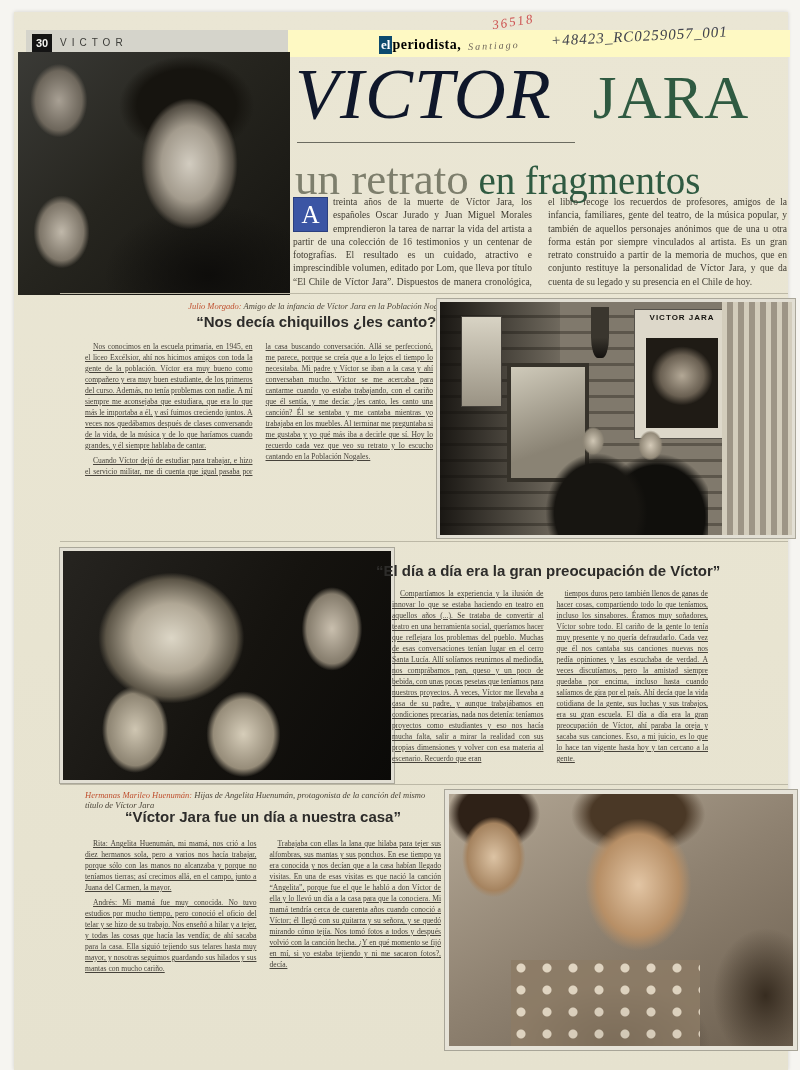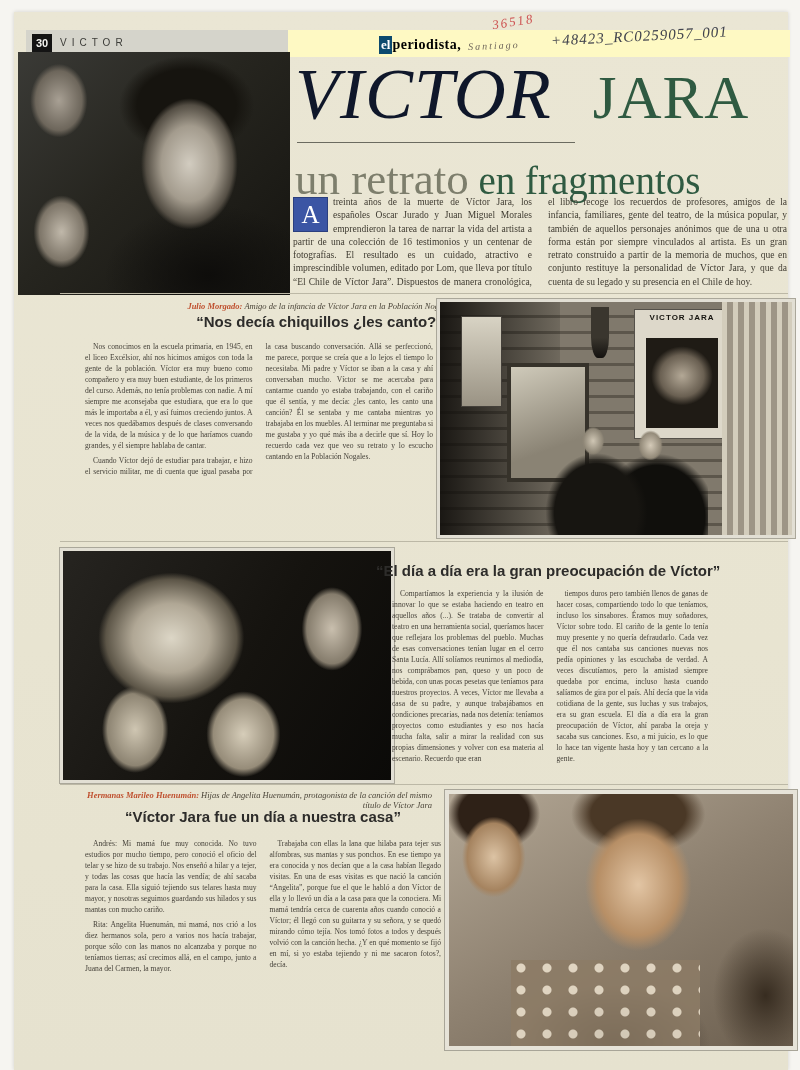--- a/index.html
+++ b/index.html
@@ -52,25 +52,25 @@
   
   .intro{position:absolute;left:293px;top:196px;width:494px;height:98px;
          column-count:2;column-gap:16px;
          font-size:9.5px;line-height:1.4;text-align:justify;color:#3e3a30;}
   .dropcap{float:left;width:33px;height:33px;margin:1px 5px 0 0;background:#3b55a4;color:#fff;
            font-size:25px;display:flex;align-items:center;justify-content:center;
            border:1px solid #2b3f7e;}
   .rule{position:absolute;left:60px;width:728px;height:1px;background:#bcb8a6;}
   
   .byline{font-size:8.5px;font-style:italic;color:#4a4438;}
-  .byline .bname{color:#bf4f2e;font-weight:bold;}
+  .byline .bname{color:#bf4f2e;font-weight:normal;}
   .quote{font-family:"Liberation Sans",sans-serif;font-weight:bold;font-size:15px;color:#2d2c2a;}
   .bodytext{font-size:7.6px;line-height:1.45;text-align:justify;color:#46423a;
             column-count:2;column-gap:13px;}
-  .bodytext p{margin:0 0 4px 0;text-indent:8px;}
+  .bodytext p{margin:0 0 4px 0;text-indent:8px;text-decoration:underline;}
   
   .photo1{position:absolute;left:437px;top:299px;width:352px;height:233px;
           border:3px solid #e2dfd4;outline:1px solid #aaa79a;background:#a3a3a3;overflow:hidden;}
   .p1-wall{position:absolute;inset:0;
      background:repeating-linear-gradient(180deg,#80796c 0 13px,#5c564b 13px 16px);}
   .p1-dark{position:absolute;left:0;top:0;width:34%;height:100%;
      background:linear-gradient(90deg,rgba(15,13,10,.9),rgba(15,13,10,.15));}
   .p1-mirror{position:absolute;left:19%;top:26%;width:21%;height:48%;
      background:linear-gradient(160deg,#cfcaba,#8a8374 70%);border:4px solid #36322a;}
   .p1-smallposter{position:absolute;left:6%;top:6%;width:11%;height:38%;
@@ -181,25 +181,25 @@
 
   <div class="photo2"></div>
   <div class="quote" style="position:absolute;left:376px;top:562px;width:398px">“El día a día era la gran preocupación de Víctor”</div>
   <div class="bodytext" style="position:absolute;left:392px;top:588px;width:316px;height:188px">
     <p>Compartíamos la experiencia y la ilusión de innovar lo que se estaba haciendo en teatro en aquellos años (...). Se trataba de convertir al teatro en una herramienta social, queríamos hacer que reflejara los problemas del pueblo. Muchas de esas conversaciones tenían lugar en el cerro Santa Lucía. Allí solíamos reunirnos al mediodía, nos comprábamos pan, queso y un poco de bebida, con unas pocas pesetas que teníamos para nuestros proyectos. A veces, Víctor me llevaba a casa de su padre, y aunque trabajábamos en condiciones precarias, nada nos detenía: teníamos proyectos como estudiantes y eso nos hacía mucha falta, salir a mirar la realidad con sus propias dimensiones y volver con esa materia al escenario. Recuerdo que eran</p>
     <p>tiempos duros pero también llenos de ganas de hacer cosas, compartiendo todo lo que teníamos, incluso los sinsabores. Éramos muy soñadores, Víctor sobre todo. El cariño de la gente lo tenía muy presente y no quería defraudarlo. Cada vez que él nos cantaba sus canciones nuevas nos pedía opiniones y las escuchaba de verdad. A veces discutíamos, pero la amistad siempre quedaba por encima, incluso hasta cuando salíamos de gira por el país. Ahí decía que la vida cotidiana de la gente, sus luchas y sus trabajos, era su gran escuela. El día a día era la gran preocupación de Víctor, ahí paraba la oreja y sacaba sus canciones. Eso, a mi juicio, es lo que lo hace tan vigente hasta hoy y tan cercano a la gente.</p>
   </div>
 
   <div class="rule" style="top:784px"></div>
 
-  <div class="byline" style="position:absolute;left:76px;top:790px;width:356px;text-align:right">
+  <div class="byline" style="position:absolute;left:85px;top:790px;width:356px;text-align:left">
     <span class="bname">Hermanas Marileo Huenumán:</span><span> Hijas de Angelita Huenumán, protagonista de la canción del mismo título de Víctor Jara</span>
   </div>
   <div class="quote" style="position:absolute;left:85px;top:808px;width:356px;text-align:center">“Víctor Jara fue un día a nuestra casa”</div>
   <div class="bodytext" style="position:absolute;left:85px;top:838px;width:356px;height:200px">
+    <p>Rita: Angelita Huenumán, mi mamá, nos crió a los diez hermanos sola, pero a varios nos hacía trabajar, porque sólo con las manos no alcanzaba y porque no teníamos tierras; así crecimos allá, en el campo, junto a Juana del Carmen, la mayor.</p>
     <p>Andrés: Mi mamá fue muy conocida. No tuvo estudios por mucho tiempo, pero conoció el oficio del telar y se hizo de su trabajo. Nos enseñó a hilar y a tejer, y todas las cosas que hacía las vendía; de ahí sacaba para la casa. Ella siguió tejiendo sus telares hasta muy mayor, y nosotras seguimos guardando sus hilados y sus mantas con mucho cariño.</p>
-    <p>Rita: Angelita Huenumán, mi mamá, nos crió a los diez hermanos sola, pero a varios nos hacía trabajar, porque sólo con las manos no alcanzaba y porque no teníamos tierras; así crecimos allá, en el campo, junto a Juana del Carmen, la mayor.</p>
     <p>Trabajaba con ellas la lana que hilaba para tejer sus alfombras, sus mantas y sus ponchos. En ese tiempo ya era conocida y nos decían que a la casa habían llegado visitas. En una de esas visitas es que nació la canción “Angelita”, porque fue el que le habló a don Víctor de ella y lo llevó un día a la casa para que la conociera. Mi mamá tendría cerca de cuarenta años cuando conoció a Víctor; él llegó con su guitarra y su señora, y se quedó mirando cómo tejía. Nos tomó fotos a todos y después volvió con la canción hecha. ¿Y en qué momento se fijó en mí, si yo estaba tejiendo y ni me sacaron fotos?, decía.</p>
   </div>
   <div class="photo3">
     <div class="p3-blouse"></div>
   </div>
 </div>
 
 </body></html>

